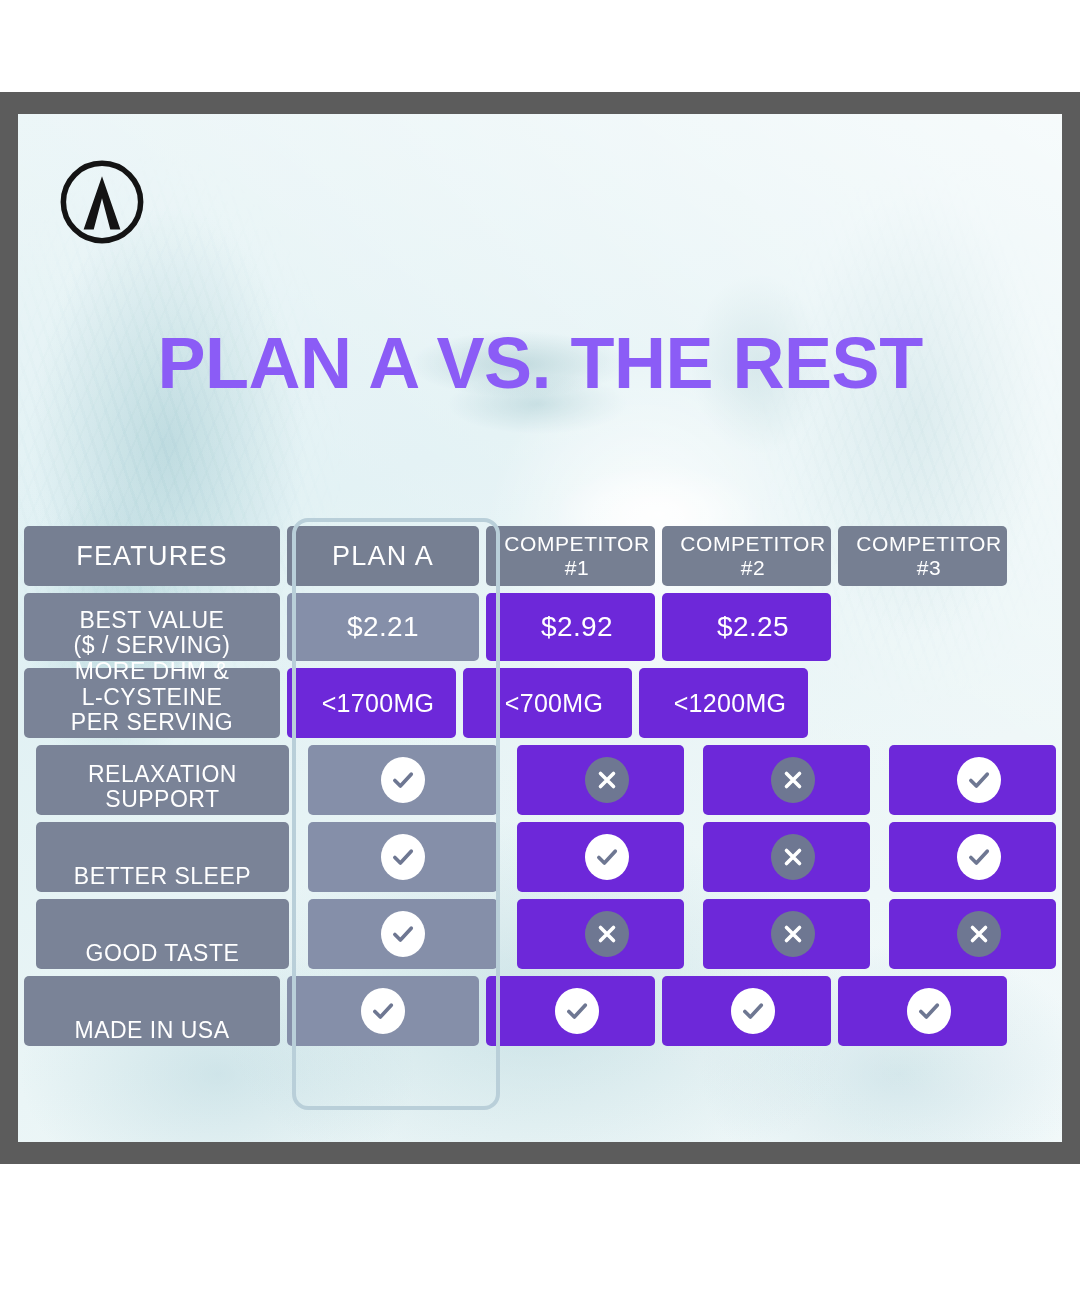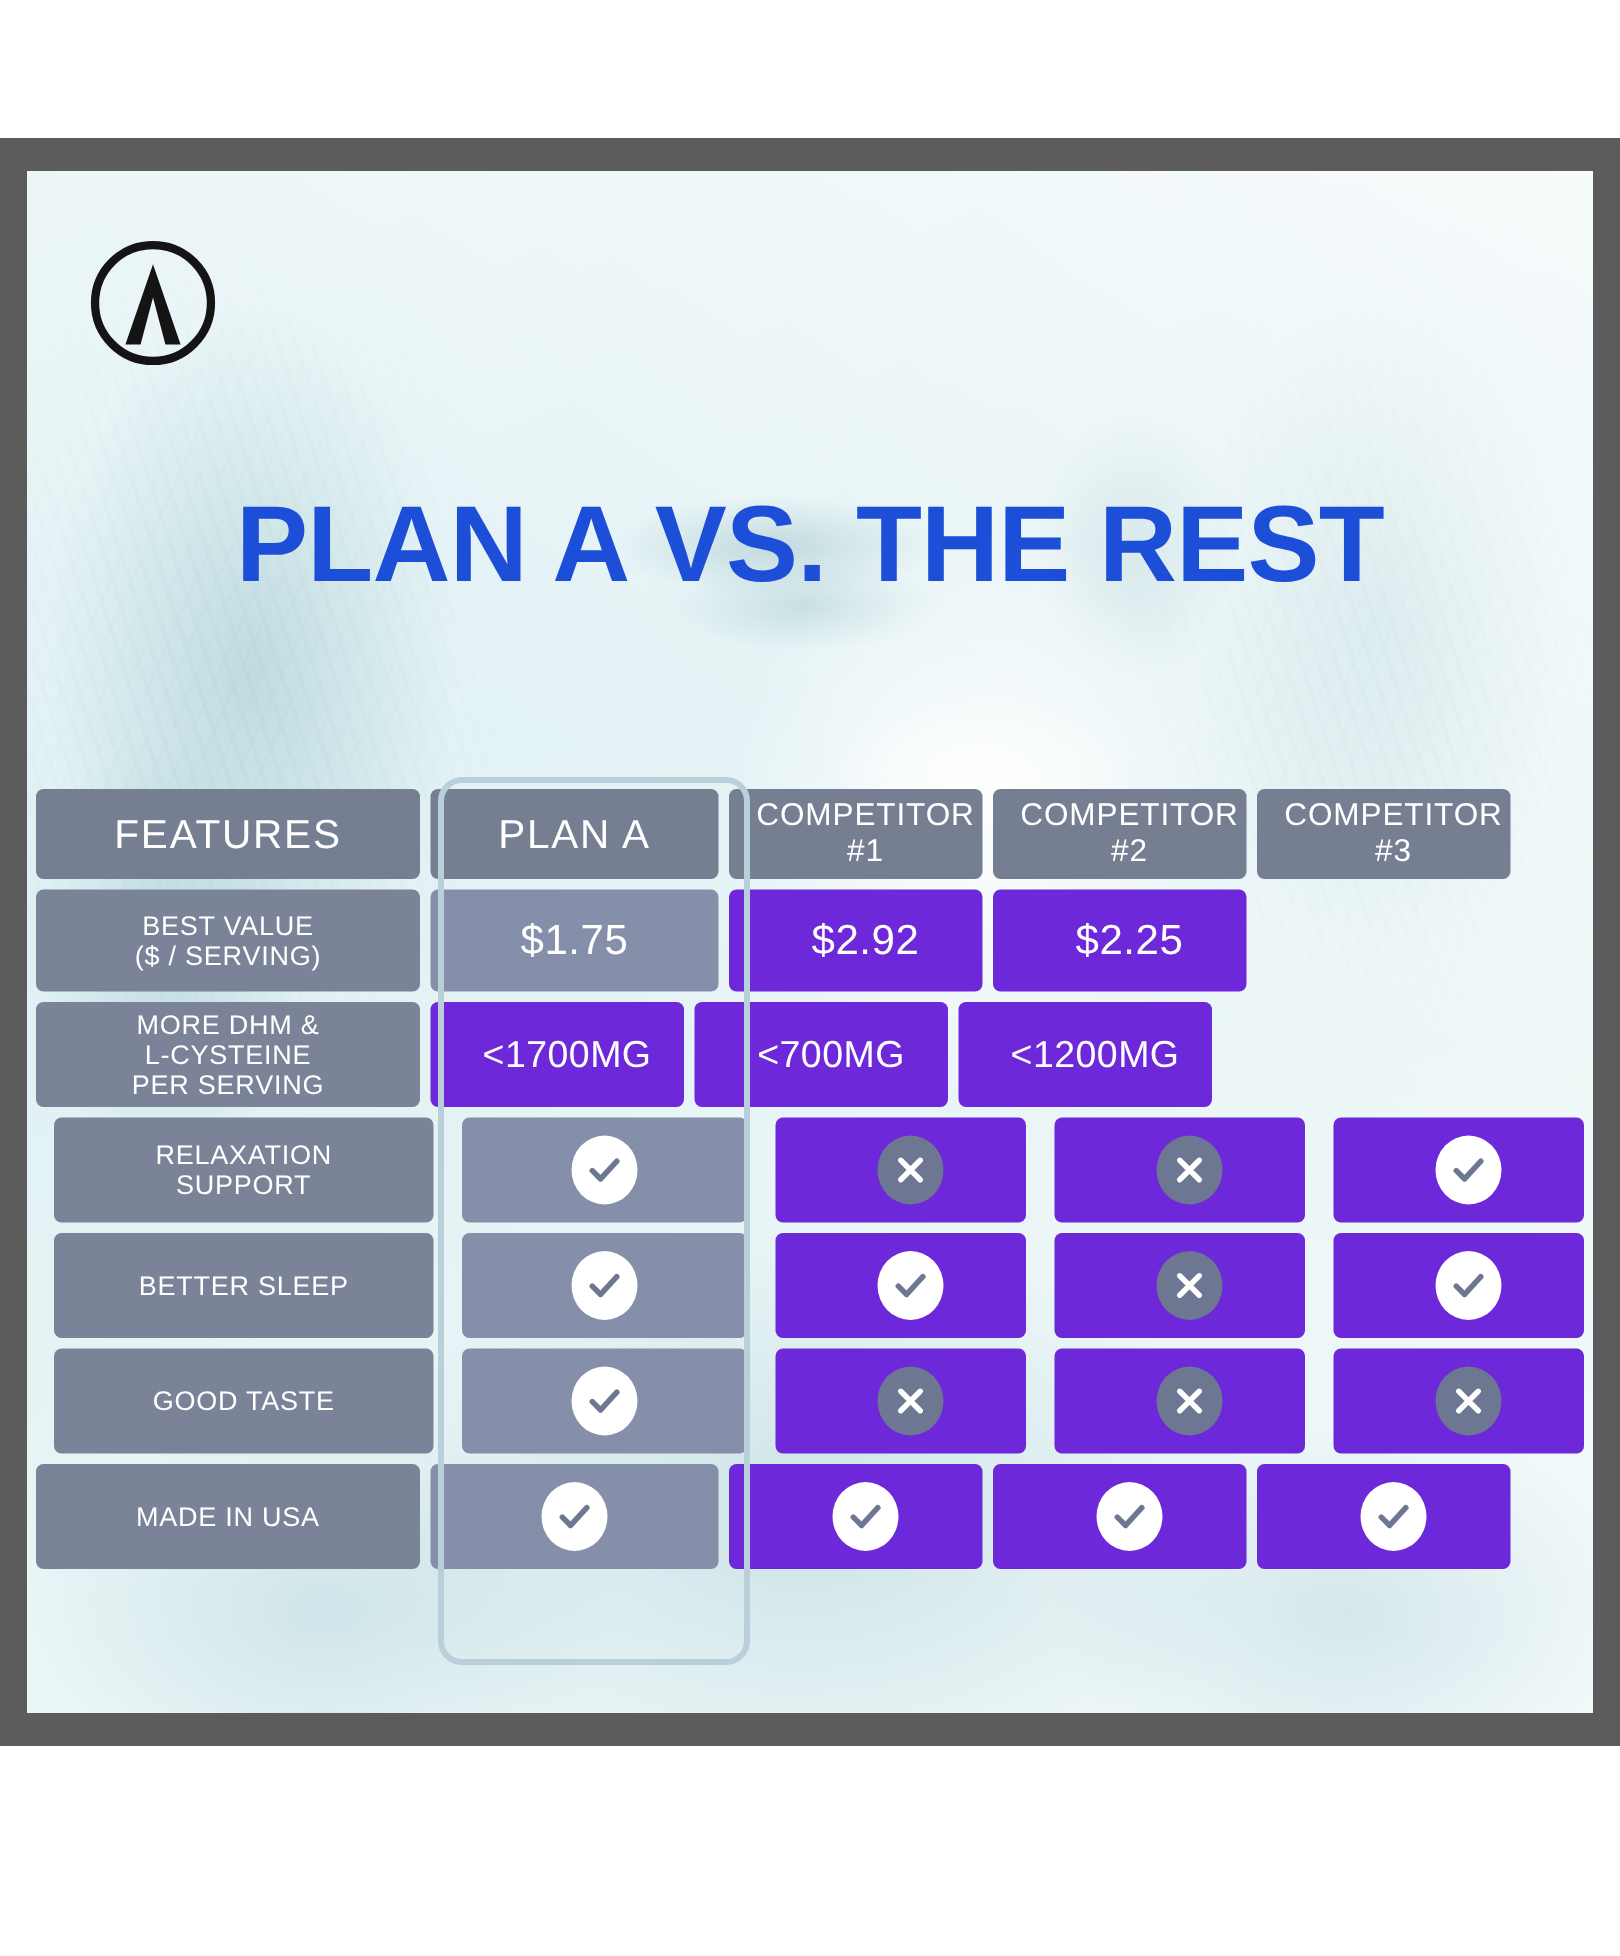--- a/index.html
+++ b/index.html
@@ -96,21 +96,21 @@
   
   #title {
     position: absolute;
     left: 0;
     top: 208px;
     width: 1044px;
     text-align: center;
     font-size: 72px;
     font-weight: 700;
     letter-spacing: -0.5px;
-    color: #1d4ed8;
+    color: #8b5cf6;
     z-index: 6;
     white-space: nowrap;
   }
 
   
   #table {
     position: absolute;
     left: 6px;
     top: 412px;
     width: 1032px;
@@ -147,21 +147,21 @@
   .r-last  .cell { height: 70px; }
 
   
   .bg-head  { background: #767f92; }
   .bg-feat  { background: #7a8397; }
   .bg-plan  { background: #858fa9; }
   .bg-comp  { background: #6d28d9; }
 
   .t-head    { font-size: 27px; letter-spacing: 1.2px; font-weight: 400; }
   .t-headsm  { font-size: 21px; letter-spacing: .6px; font-weight: 400; }
-  .t-feat    { font-size: 18px; letter-spacing: .5px; font-weight: 400; }
+  .t-feat    { font-size: 23px; letter-spacing: .5px; font-weight: 400; align-items: flex-end; }
   .t-val     { font-size: 28px; letter-spacing: .4px; font-weight: 400; }
   .t-valsm   { font-size: 25px; letter-spacing: .3px; font-weight: 400; }
 
   
   #plan-outline {
     position: absolute;
     left: 268px;
     top: -8px;
     width: 208px;
     height: 592px;
@@ -226,21 +226,21 @@
         </div>
       </div>
 
       <div class="trow r-data">
         <div class="cell c-feature bg-feat t-feat">
           <div>
             <div>BEST VALUE</div>
             <div>($ / SERVING)</div>
           </div>
         </div>
-        <div class="cell c-plan bg-plan t-val">$1.75</div>
+        <div class="cell c-plan bg-plan t-val">$2.21</div>
         <div class="cell c-comp bg-comp t-val">$2.92</div>
         <div class="cell c-comp bg-comp t-val">$2.25</div>
       </div>
 
       <div class="trow r-tall">
         <div class="cell c-feature bg-feat t-feat">
           <div>
             <div>MORE DHM &amp;</div>
             <div>L-CYSTEINE</div>
             <div>PER SERVING</div>

